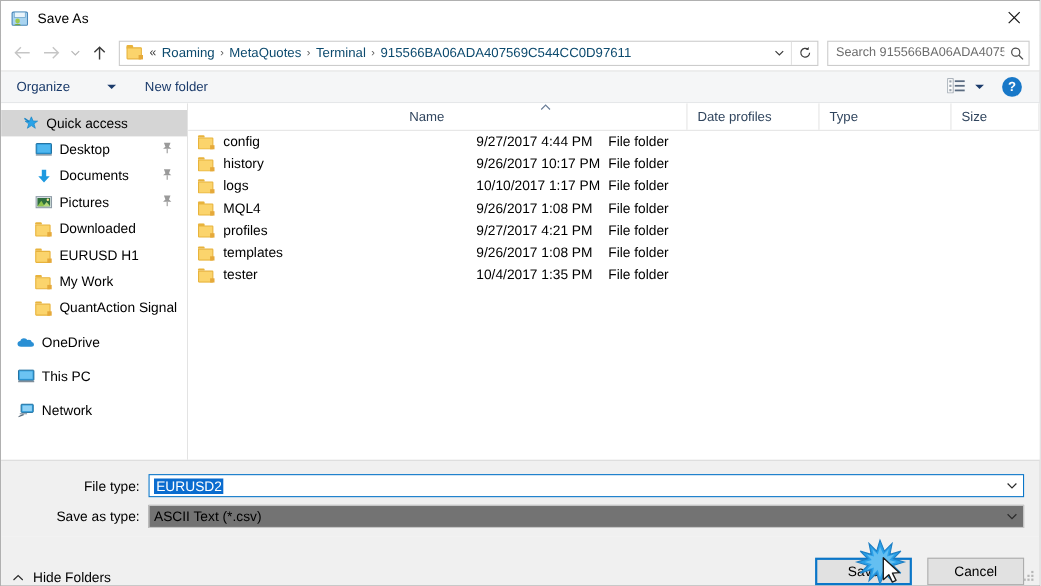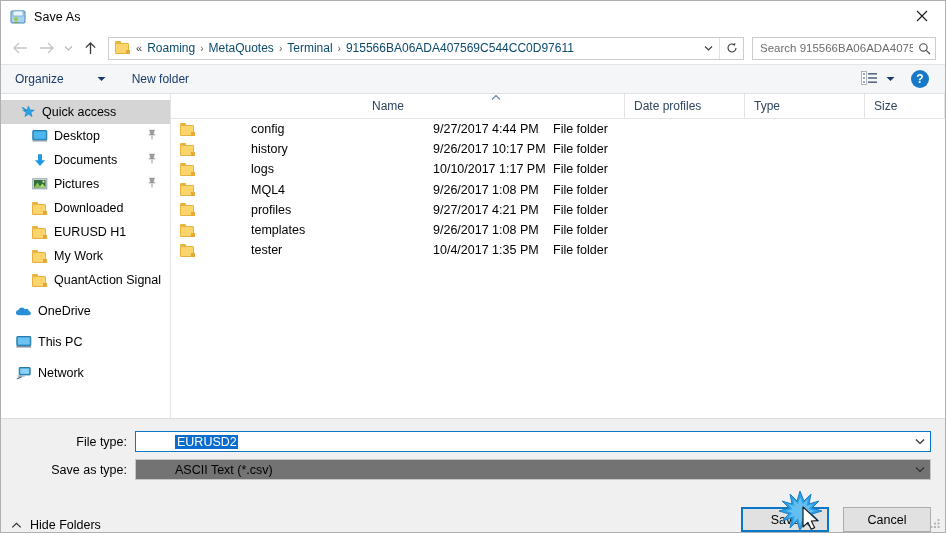--- a/index.html
+++ b/index.html
@@ -343,21 +343,20 @@
     display: flex;
     align-items: center;
     font-size: 12.5px;
     color: #000;
     white-space: nowrap;
   }
   .cell {
     box-sizing: border-box;
     overflow: hidden;
     white-space: nowrap;
-    gap: 48px;
   }
   .cell.c-name {
     width: 262px;
     padding-left: 9px;
     display: flex;
     align-items: center;
   }
   .cell.c-name .folder { margin-right: 8px; flex: none; }
   .cell.c-date { width: 120px; }
   .cell.c-type { width: 120px; }
@@ -399,21 +398,20 @@
   }
   .combo.flat {
     border: 1px solid #c6c6c6;
     background: #737373;
   }
   .combo-val {
     flex: 1 1 auto;
     padding-left: 4px;
     overflow: hidden;
     white-space: nowrap;
-    margin-left: 35px;
   }
   .sel-text {
     background: #0a6ccf;
     color: #ffffff;
     padding: 1px 1px 1px 2px;
   }
   .combo-arrow {
     width: 20px;
     display: flex;
     align-items: center;

